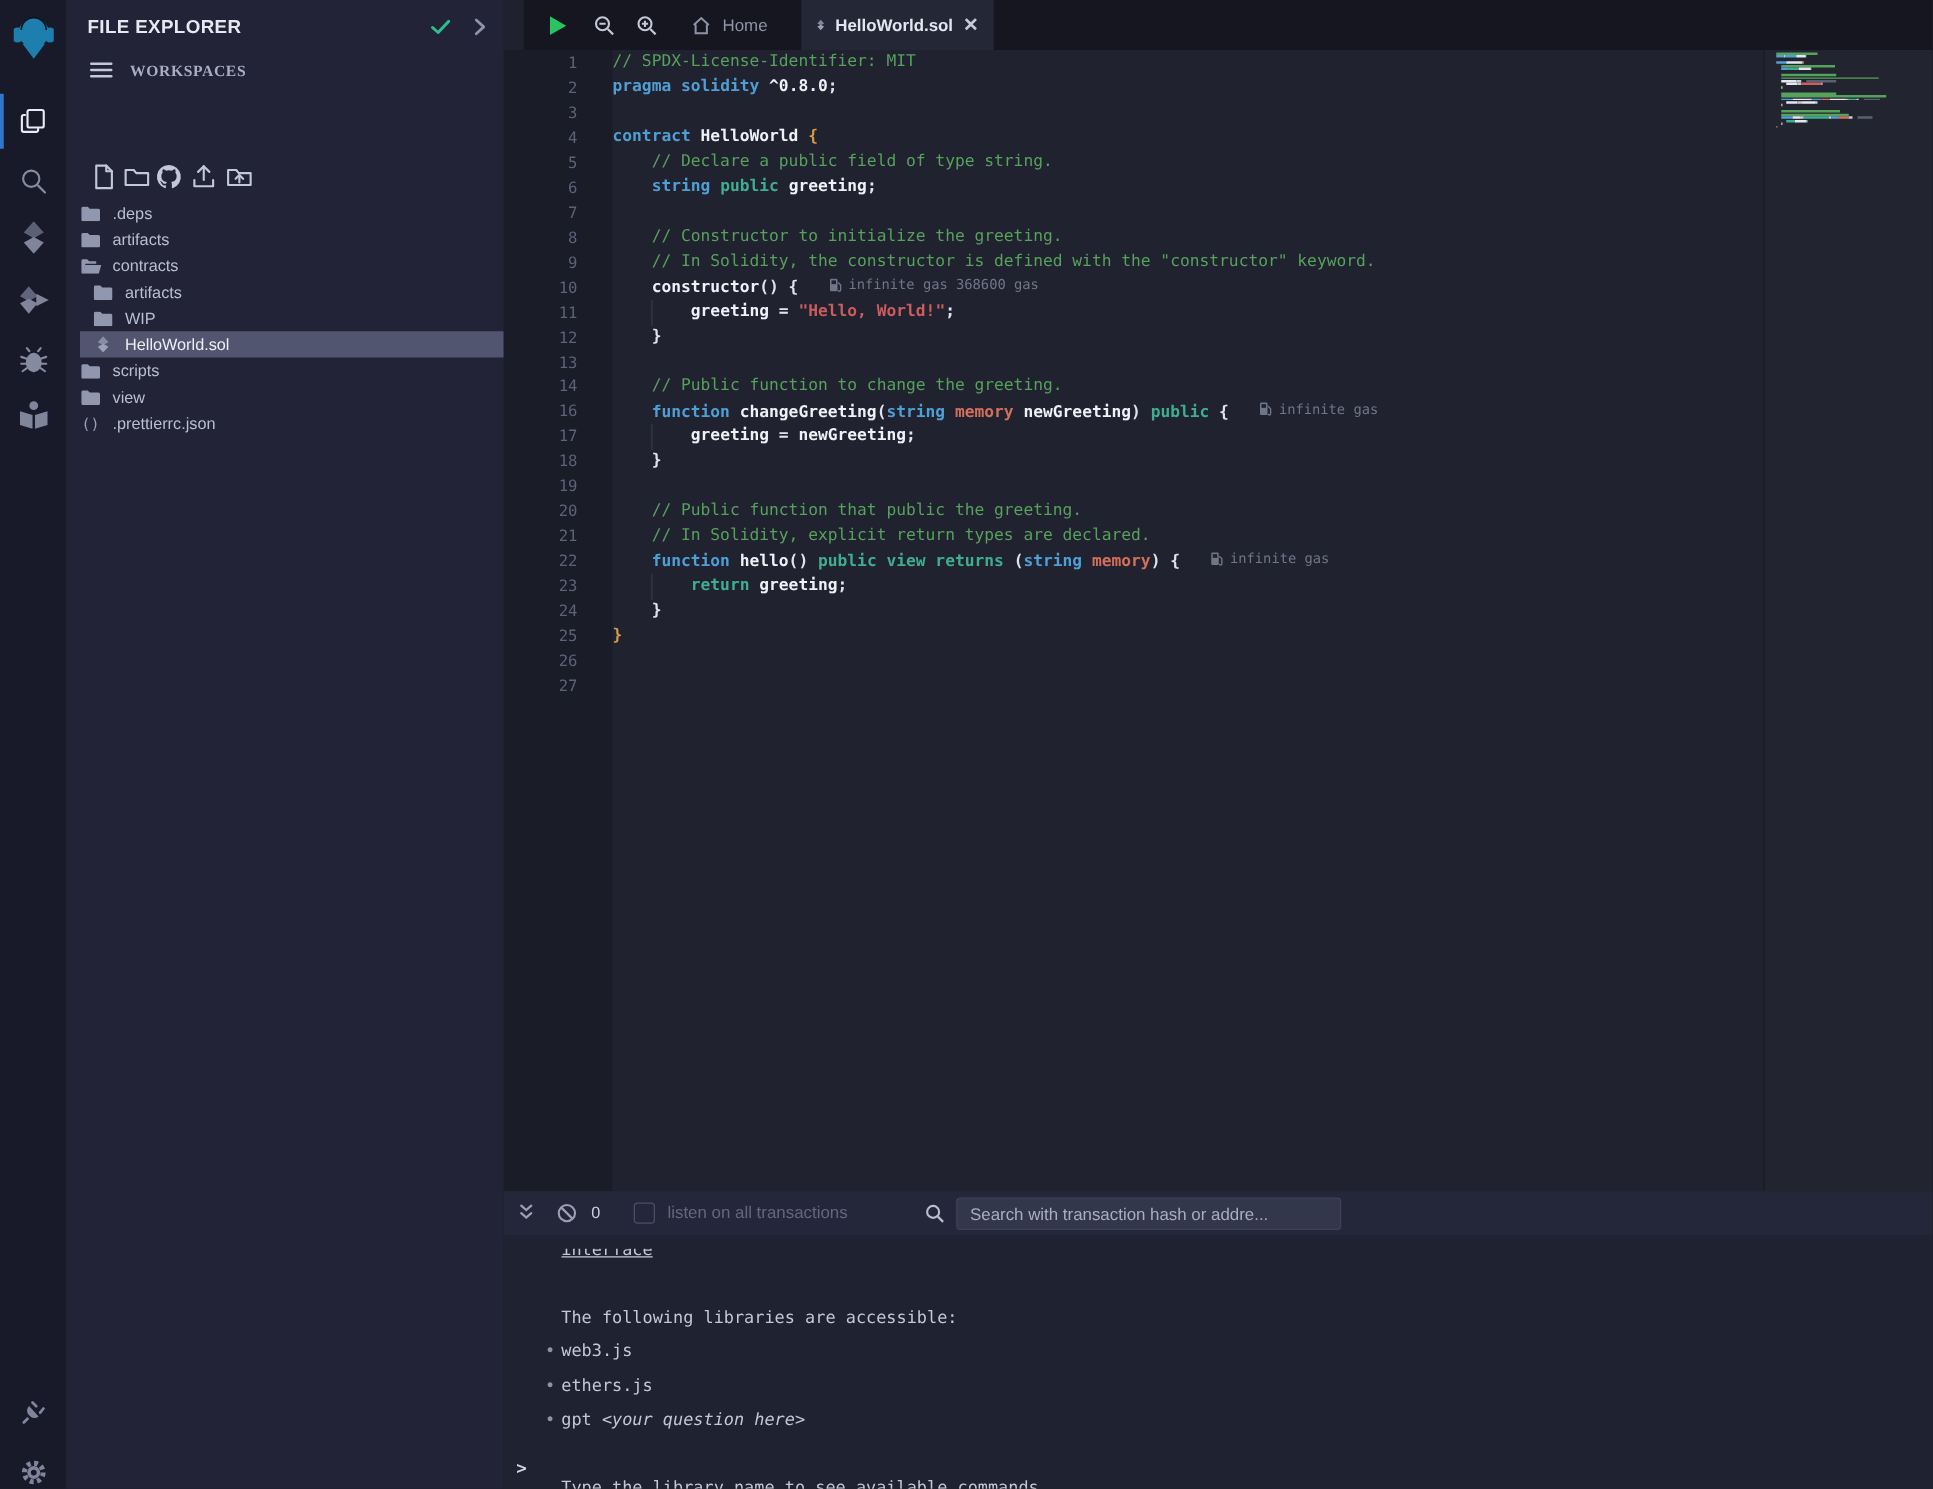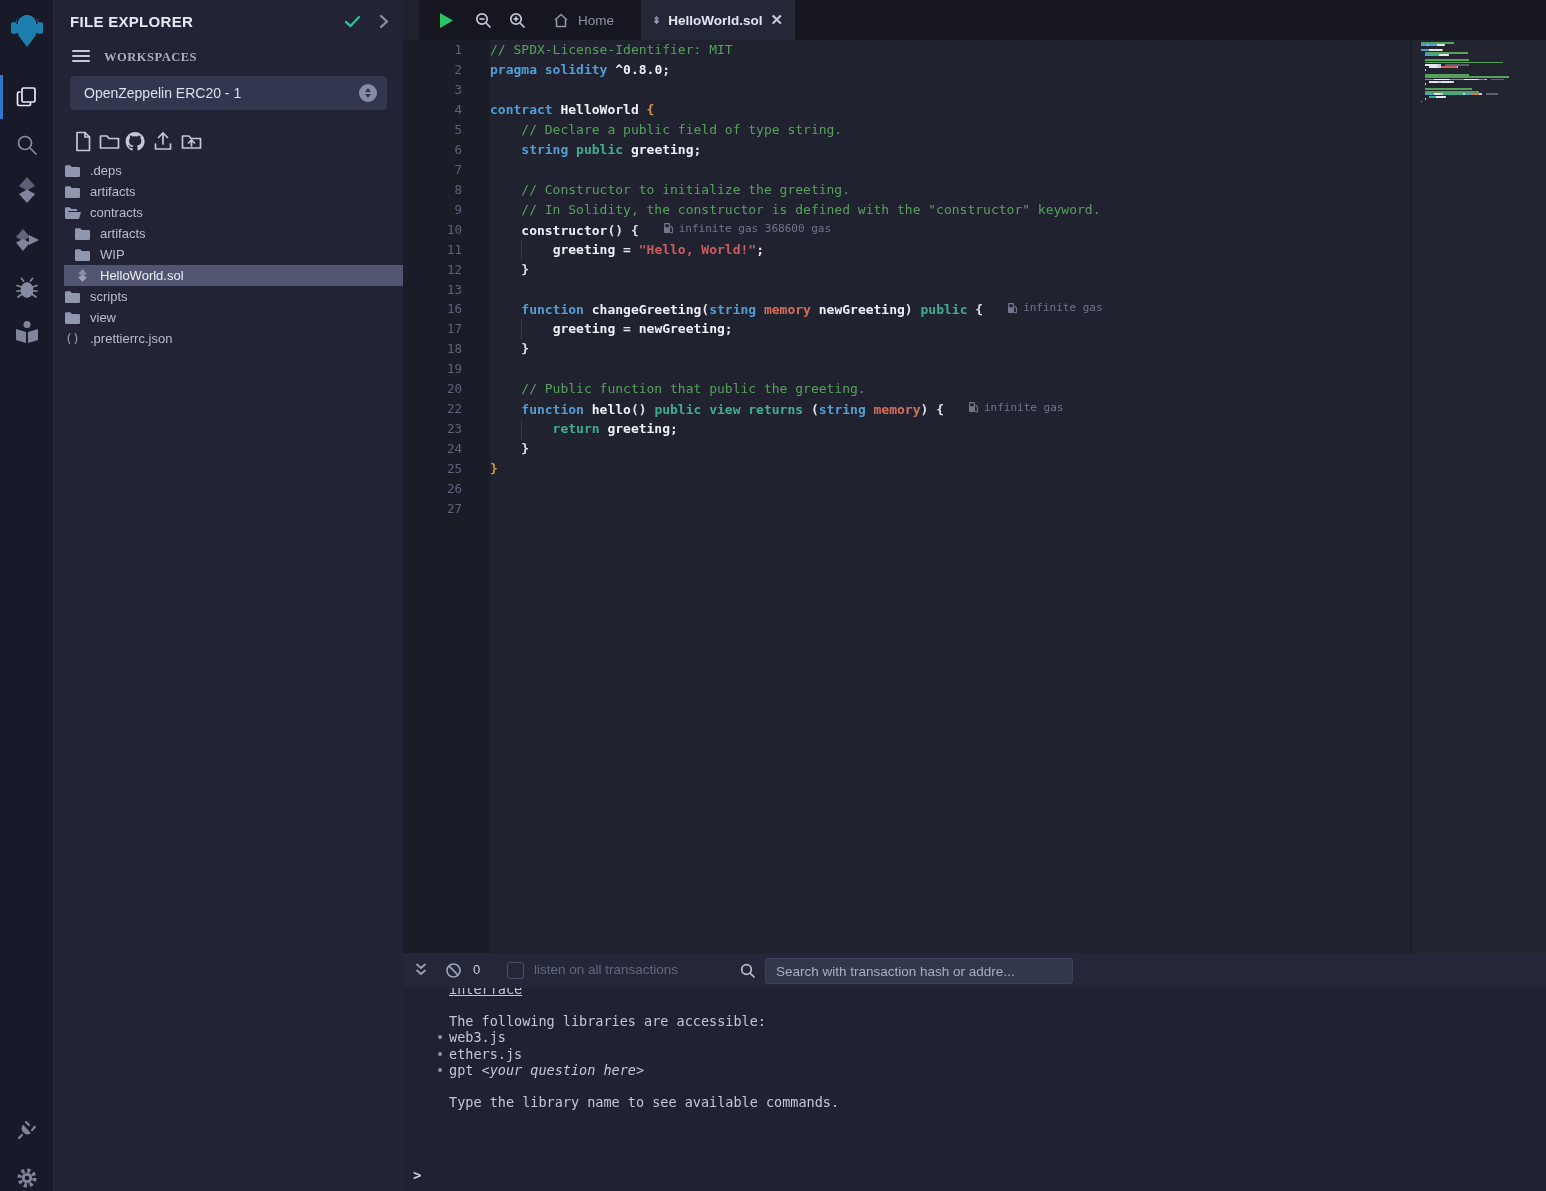--- a/index.html
+++ b/index.html
@@ -105,21 +105,21 @@
     border:1px solid #4a4f66; border-radius:3px; background:transparent; cursor:pointer; }
   #tt-listen { position:absolute; left:131px; top:9px; font-size:13.5px; color:#61687d; }
   #tt-search-icon { left:337px; top:10px; color:#b9bfd0; }
   #tt-input { position:absolute; left:362px; top:5px; width:308px; height:26px;
     background:#33374c; border:1px solid #3d415a; border-radius:3px; outline:none;
     color:#cdd2e0; font-size:13.5px; padding:0 10px; font-family:"Liberation Sans",sans-serif; }
   #tt-input::placeholder { color:#a8aec2; opacity:1; }
   #term-log { position:absolute; left:0; top:35px; width:100%; height:203px;
     padding-left:46px; padding-top:0; font-family:"DejaVu Sans Mono",monospace;
     font-size:13.5px; line-height:16.2px; color:#c3c8d6; }
-  .tlog-line { position:relative; white-space:pre; }
+  .tlog-line { position:relative; white-space:pre;margin-top:11px; }
   .tlog-line.bullet::before { content:"•"; position:absolute; left:-13px; color:#8d93a8; }
   .tlog-line .it { font-style:italic; }
   .tlog-line .lnk { cursor:pointer; }
   .tlog-line .und { text-decoration:underline; }
   .tlog-line.clip { height:9px; overflow:hidden; }
   .tlog-line.clip span { display:inline-block; transform:translateY(-7px); }
   #term-prompt { position:absolute; left:10px; bottom:8px; font-family:"DejaVu Sans Mono",monospace;
     font-size:14px; font-weight:700; color:#cfd5e3; }
 </style>
 </head>
@@ -215,27 +215,20 @@
       </span>
     </div>
     <div class="ws-row">
       <span class="ws-burger">
           <i></i>
           <i></i>
           <i></i>
         </span>
       <span class="ws-label">WORKSPACES</span>
     </div>
-    <div class="ws-select">
-      <span class="ws-select-text">OpenZeppelin ERC20 - 1</span>
-      <span class="ws-sort">
-          <i class="up"></i>
-          <i class="dn"></i>
-        </span>
-    </div>
     <div class="sp-actions">
         <span class="sp-act" style="left: 18px;">
           <svg width="18" height="21" viewBox="0 0 18 21" fill="none" stroke="currentColor" stroke-width="1.7" stroke-linecap="round" stroke-linejoin="round">
             <path d="M3 1.5 H11 L15.5 6 V19.5 H3 Z"></path>
             <path d="M11 1.5 V6 H15.5"></path>
           </svg>
         </span>
         <span class="sp-act" style="left: 44px;">
           <svg width="21" height="18" viewBox="0 0 21 18" fill="none" stroke="currentColor" stroke-width="1.7" stroke-linecap="round" stroke-linejoin="round">
             <path d="M1.5 4 H8 L10 6.5 H19.5 V16 H1.5 Z"></path>
@@ -428,20 +421,24 @@
           </div>
           <div class="cl">
             <span class="ln">12</span>
             <span class="lc"><span class="tk-df">    }</span></span>
           </div>
           <div class="cl">
             <span class="ln">13</span>
             <span class="lc"></span>
           </div>
           <div class="cl">
+            <span class="ln">14</span>
+            <span class="lc"><span class="tk-cm">    // Public function to change the greeting.</span></span>
+          </div>
+          <div class="cl">
             <span class="ln">16</span>
             <span class="lc"><span class="tk-kw">    function</span><span class="tk-fn"> changeGreeting</span><span class="tk-df">(</span><span class="tk-kw">string</span><span class="tk-mem"> memory</span><span class="tk-fn"> newGreeting</span><span class="tk-df">) </span><span class="tk-kw2">public</span><span class="tk-df"> {</span><span class="gas"><svg width="11" height="12" viewBox="0 0 11 12" fill="#707689">
                   <rect x="1" y="1" width="6" height="10" rx="1"></rect>
                   <rect x="2.2" y="2.3" width="3.6" height="3" fill="#20222f"></rect>
                   <path d="M7.5 4 L9.5 6 V10 a1 1 0 0 1 -2 0" stroke="#707689" stroke-width="1.1" fill="none"></path>
                 </svg><span>infinite gas</span></span></span>
           </div>
           <div class="cl">
             <span class="ln">17</span>
             <span class="lc"><i class="guide"></i><span class="tk-df">        </span><span class="tk-fn">greeting</span><span class="tk-df"> = </span><span class="tk-fn">newGreeting</span><span class="tk-df">;</span></span>
@@ -450,20 +447,24 @@
             <span class="ln">18</span>
             <span class="lc"><span class="tk-df">    }</span></span>
           </div>
           <div class="cl">
             <span class="ln">19</span>
             <span class="lc"></span>
           </div>
           <div class="cl">
             <span class="ln">20</span>
             <span class="lc"><span class="tk-cm">    // Public function that public the greeting.</span></span>
+          </div>
+          <div class="cl">
+            <span class="ln">21</span>
+            <span class="lc"><span class="tk-cm">    // In Solidity, explicit return types are declared.</span></span>
           </div>
           <div class="cl">
             <span class="ln">22</span>
             <span class="lc"><span class="tk-kw">    function</span><span class="tk-fn"> hello</span><span class="tk-df">() </span><span class="tk-kw2">public view returns</span><span class="tk-df"> (</span><span class="tk-kw">string</span><span class="tk-mem"> memory</span><span class="tk-df">) {</span><span class="gas"><svg width="11" height="12" viewBox="0 0 11 12" fill="#707689">
                   <rect x="1" y="1" width="6" height="10" rx="1"></rect>
                   <rect x="2.2" y="2.3" width="3.6" height="3" fill="#20222f"></rect>
                   <path d="M7.5 4 L9.5 6 V10 a1 1 0 0 1 -2 0" stroke="#707689" stroke-width="1.1" fill="none"></path>
                 </svg><span>infinite gas</span></span></span>
           </div>
           <div class="cl">

